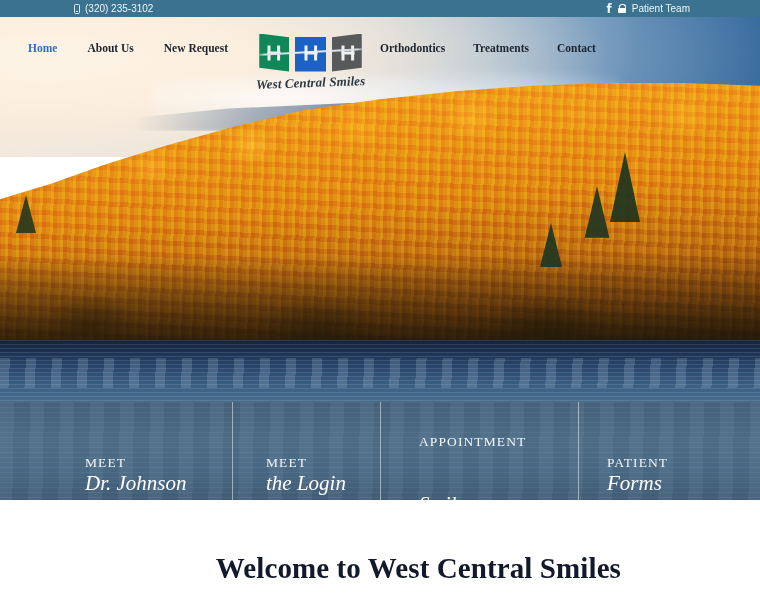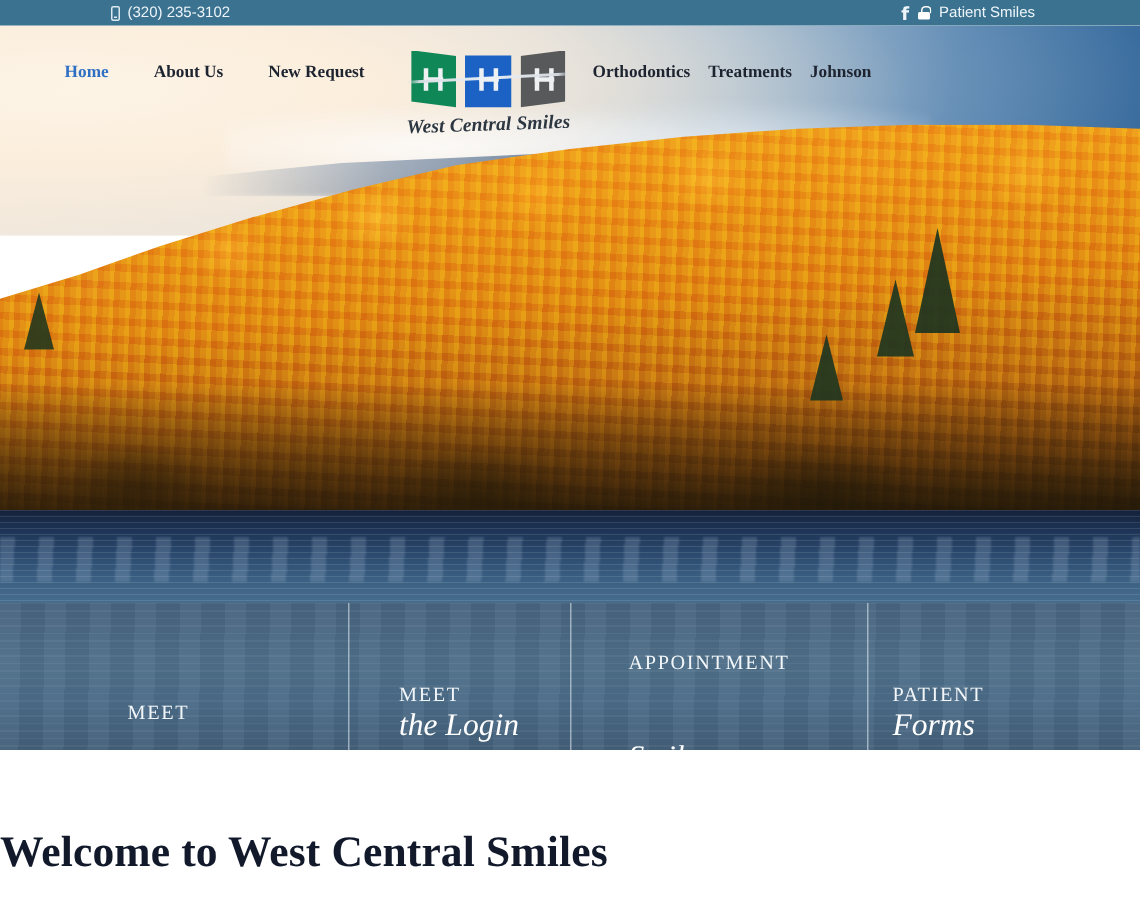--- a/index.html
+++ b/index.html
@@ -129,21 +129,21 @@
 
   
   .navbar {
     position: absolute; left: 0; top: 17px;
     width: 624px; height: 62px;
     z-index: 30;
     display: flex; align-items: center; justify-content: center;
   }
   .nav-group { display: flex; align-items: center; }
   .nav-left { gap: 30px; margin-right: 24px; }
-  .nav-right { gap: 12px; margin-left: 10px; }
+  .nav-right { gap: 28px; margin-left: 10px; }
   .nav-link {
     font-family: "Liberation Serif", serif;
     font-weight: 700; font-size: 11.5px; color: #1d2430;
     text-decoration: none; white-space: nowrap; cursor: pointer;
   }
   .nav-link.active { color: #2f6fc4; }
 
   
   .logo { display: flex; flex-direction: column; align-items: center;
           width: 118px; margin-top: 26px; cursor: pointer; }
@@ -211,28 +211,28 @@
   }
   .cta-item .l2 {
     font-family: "Liberation Serif", serif;
     font-style: italic; font-size: 21px; line-height: 1.15;
     color: #ffffff; margin-top: 1px;
   }
   .cta-item + .cta-item { border-left: 1px solid rgba(232,240,246,0.55); }
   .cta-i1 { width: 232px; padding-left: 85px; }
   .cta-i2 { width: 148px; padding-left: 33px; }
   .cta-i3 { width: 198px; padding-left: 38px; gap: 41px; }
-  .cta-i4 { width: 161px; padding-left: 16px; }
+  .cta-i4 { width: 161px; padding-left: 28px; }
 
   
   .welcome {
     position: absolute; left: 0; top: 500px;
     width: 621px; height: 100px;
     background: #ffffff;
-    display: flex; flex-direction: column; align-items: flex-start;
+    display: flex; flex-direction: column; align-items: flex-end;
     z-index: 20;
   }
   .welcome-title {
     font-family: "Liberation Serif", serif;
     font-size: 29px; color: #12192b; margin-top: 52px;
     letter-spacing: .1px; white-space: nowrap;
   }
   .welcome-rule {
     width: 460px; height: 1px; background: #aebdd4; margin-top: 15px;
   }
@@ -243,21 +243,21 @@
 <div id="page">
 
   <div class="topbar">
     <div class="topbar-left">
       <span class="phone-ico"></span>
       <span>(320) 235-3102</span>
     </div>
     <div class="topbar-right">
       <span class="fb-ico">f</span>
       <span class="lock-ico"></span>
-      <span>Patient Smiles</span>
+      <span>Patient Team</span>
     </div>
   </div>
 
   <div class="hero">
     <div class="hero-photo">
       <div class="sky"></div>
       <div class="sky-cloud"></div>
       <div class="ridge"></div>
       <div class="forest">
         <div class="forest-tex"></div>
@@ -295,27 +295,28 @@
             <div class="tooth"></div>
         </div>
         <div class="logo-wire"></div>
       </div>
       <div class="logo-word">West Central Smiles</div>
     </div>
 
     <div class="nav-group nav-right">
       <a class="nav-link" href="#">Orthodontics</a>
       <a class="nav-link" href="#">Treatments</a>
-      <a class="nav-link" href="#">Johnson</a>
+      <a class="nav-link" href="#">Contact</a>
     </div>
   </div>
 
   <div class="cta-band">
     <div class="cta-item cta-i1">
       <span class="l1">MEET</span>
+      <span class="l2">Dr. Johnson</span>
     </div>
     <div class="cta-item cta-i2">
       <span class="l1">MEET</span>
       <span class="l2">the Login</span>
     </div>
     <div class="cta-item cta-i3">
       <span class="l1">APPOINTMENT</span>
       <span class="l2">Smiles</span>
     </div>
     <div class="cta-item cta-i4">

